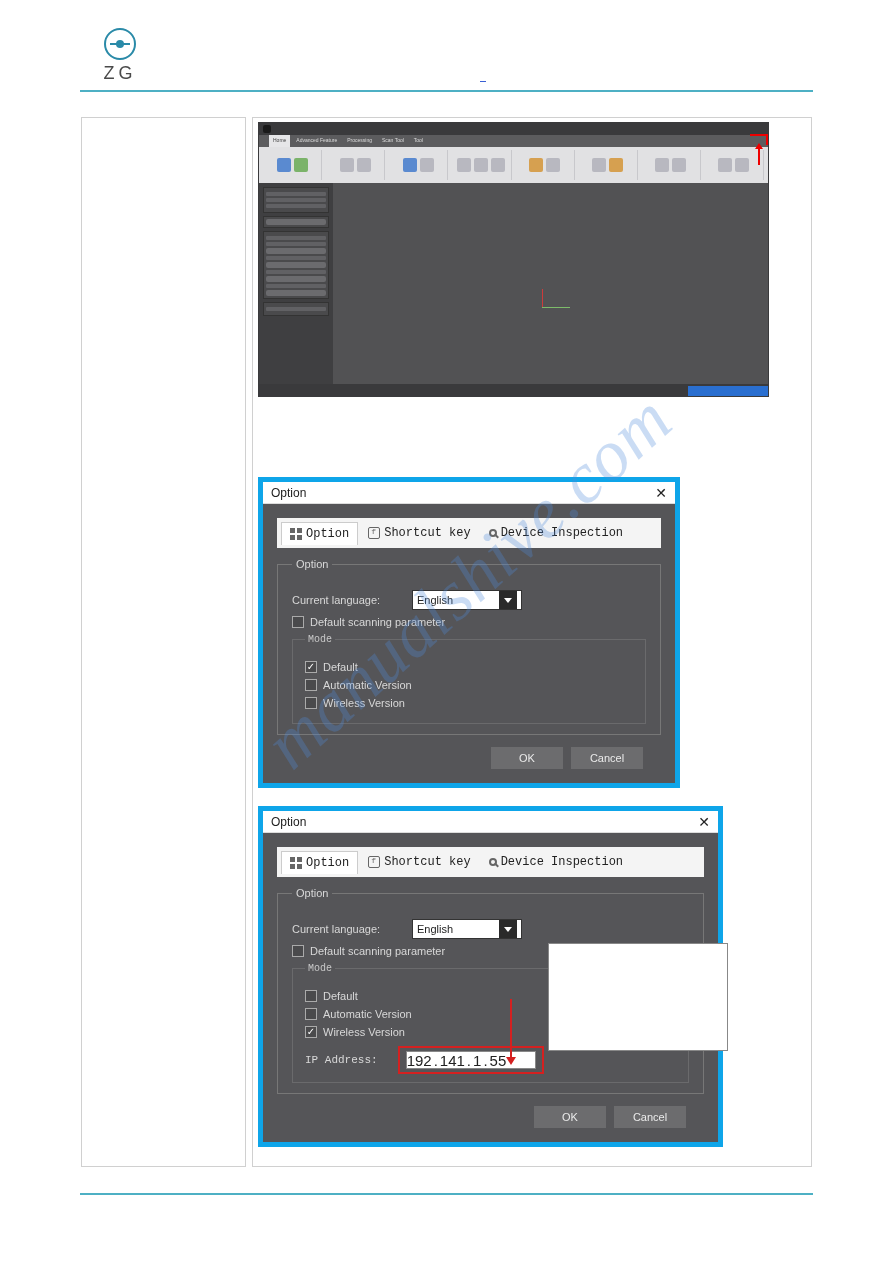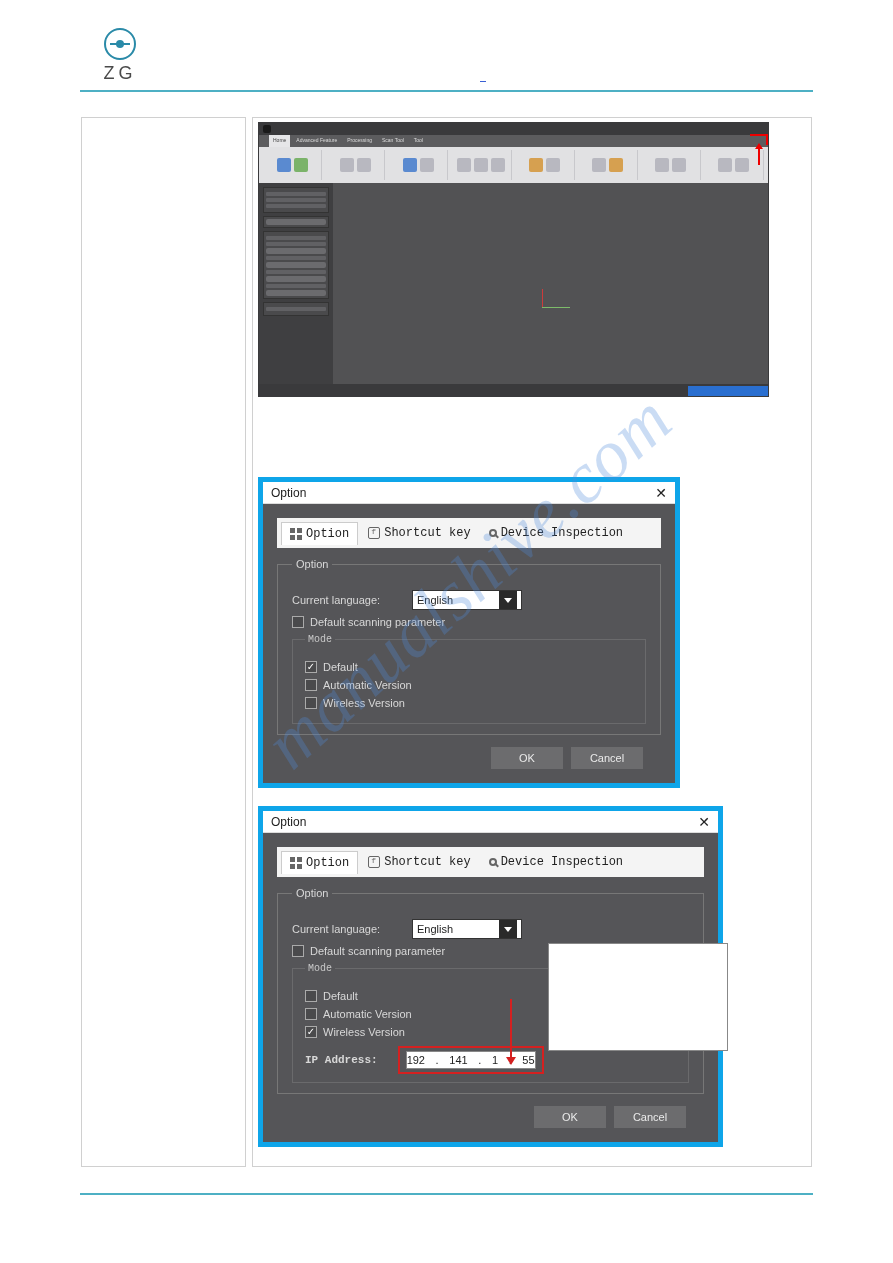--- a/index.html
+++ b/index.html
@@ -94,23 +94,23 @@
   .sel .caret::after { content:''; border-left:4px solid transparent; border-right:4px solid transparent; border-top:5px solid #fff; }
   .chk { display:flex; align-items:center; gap:6px; color:#d8d8d8; font-size:11px; }
   .cbox { width:12px; height:12px; border:1px solid #aaa; background:#4a4a4c; display:flex; align-items:center; justify-content:center; }
   .cbox.on::after { content:'✓'; color:#fff; font-size:10px; line-height:1; }
   fieldset.mode { border:1px solid #6a6a6c; padding:10px 12px 8px; margin-top:0; }
   fieldset.mode > legend { color:#c8c8c8; font-size:10px; font-family:"Courier New",monospace; padding:0 3px;}
   .btnrow { display:flex; justify-content:flex-end; gap:8px; padding:12px 18px 4px; }
   .dbtn { width:72px; height:22px; background:#6c6c6e; color:#eaeaea; font-size:11px; display:flex; align-items:center; justify-content:center; border:none; }
 
   .ip-row { display:flex; align-items:center; gap:20px; margin-top:8px; }
-  .ip-lbl { color:#d8d8d8; font-size:11px; font-family:"Courier New",monospace;font-weight:bold; }
+  .ip-lbl { color:#d8d8d8; font-size:11px; font-family:"Courier New",monospace; }
   .ip-box-wrap { border: 2px solid #d42020; padding: 3px 6px; }
-  .ip-box { background:#fff; border:1px solid #888; height:18px; width:130px; display:flex; align-items:center; justify-content:space-between; gap:2px; font-size:11px; color:#222; }
+  .ip-box { background:#fff; border:1px solid #888; height:18px; width:130px; display:flex; align-items:center; justify-content:flex-start; gap:2px; font-size:15px; color:#222; }
   .ip-box span.sep { color:#222; }
   .red-arrow-v { position:absolute; width:2px; background:#d42020; }
   .red-arrow-v::after { content:''; position:absolute; left:-4px; bottom:-6px; border-left:5px solid transparent; border-right:5px solid transparent; border-top:8px solid #d42020; }
   .white-callout { position:absolute; background:#fff; border:1px solid #888; }
 
   .watermark {
     position:absolute; left: 210px; top: 540px;
     color: rgba(80,140,220,0.30);
     font-size: 72px;
     font-style: italic;

